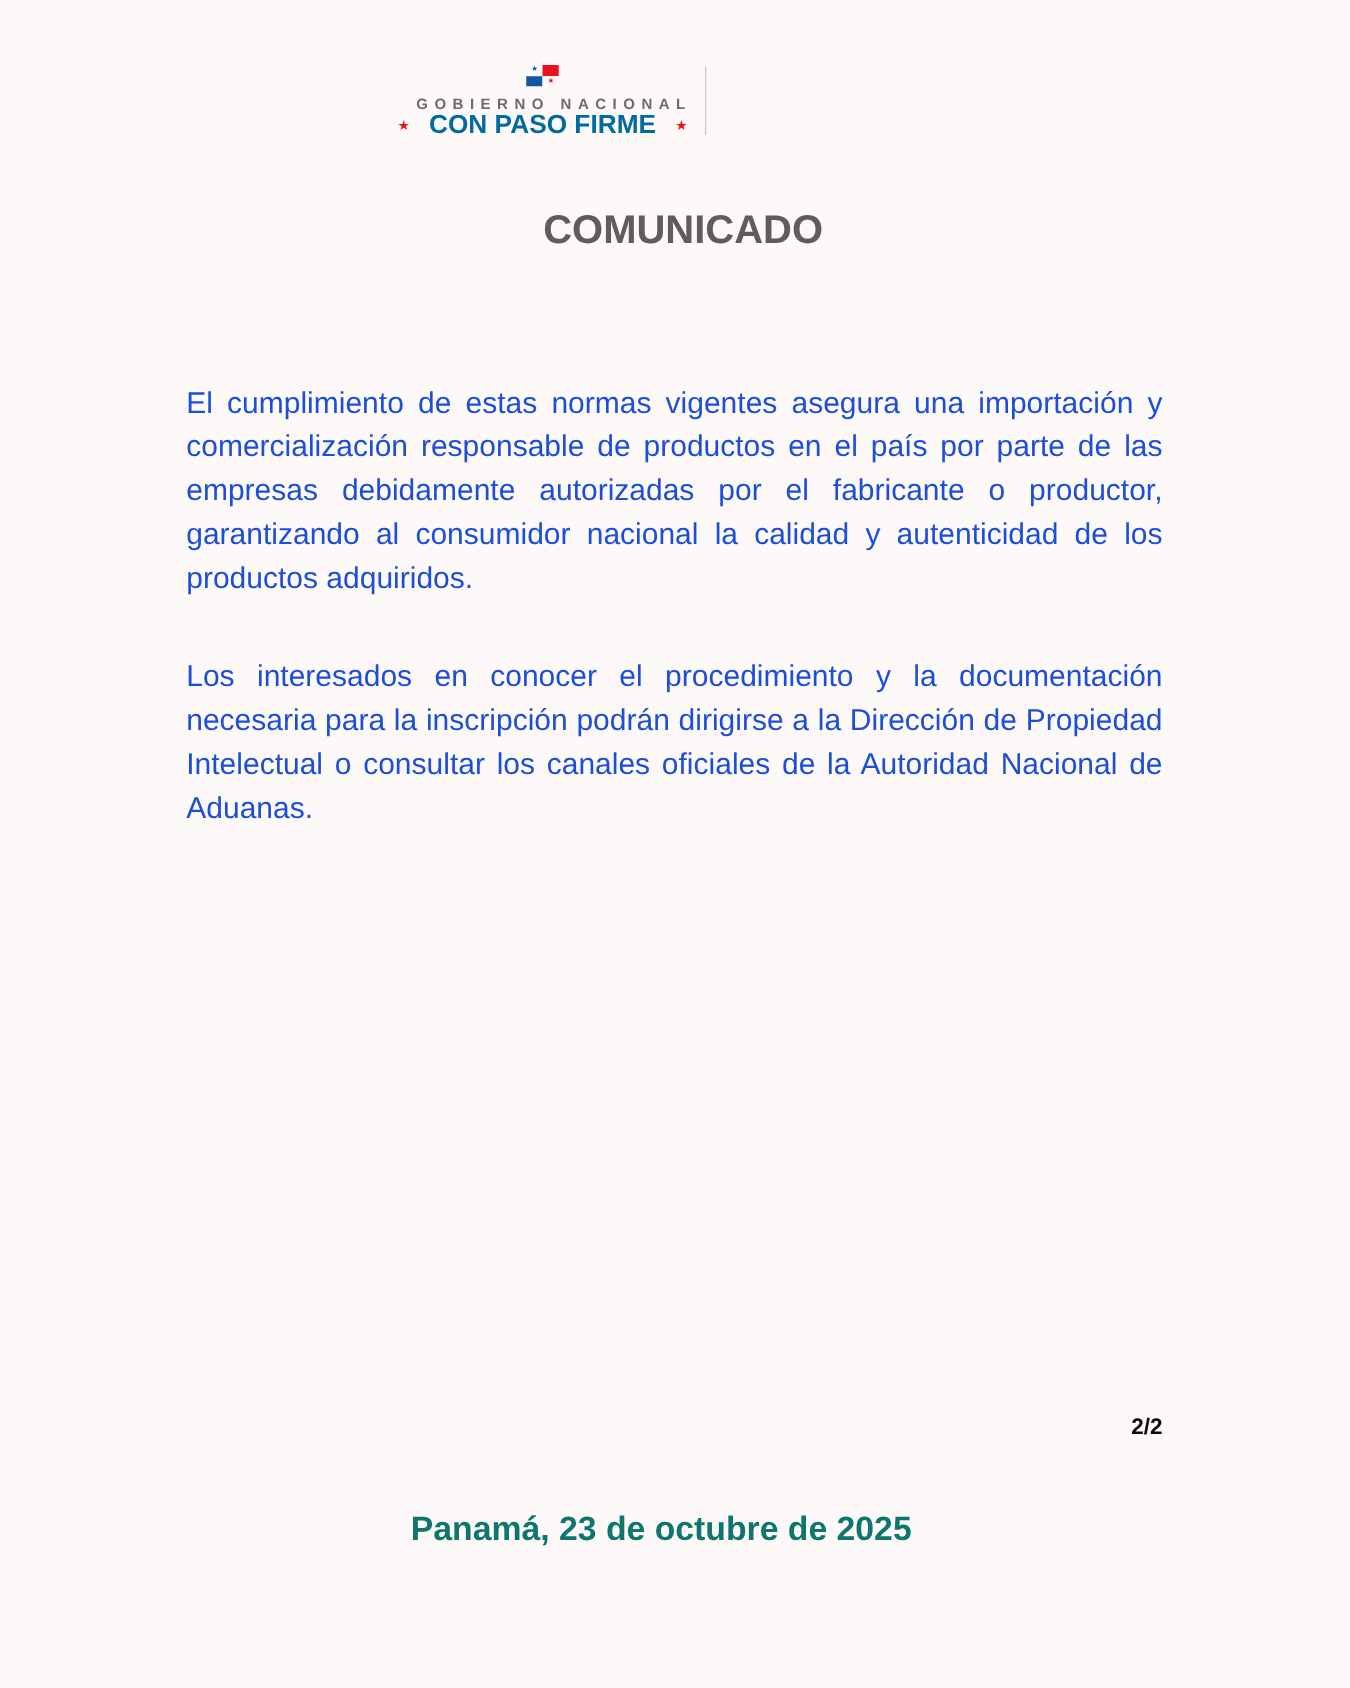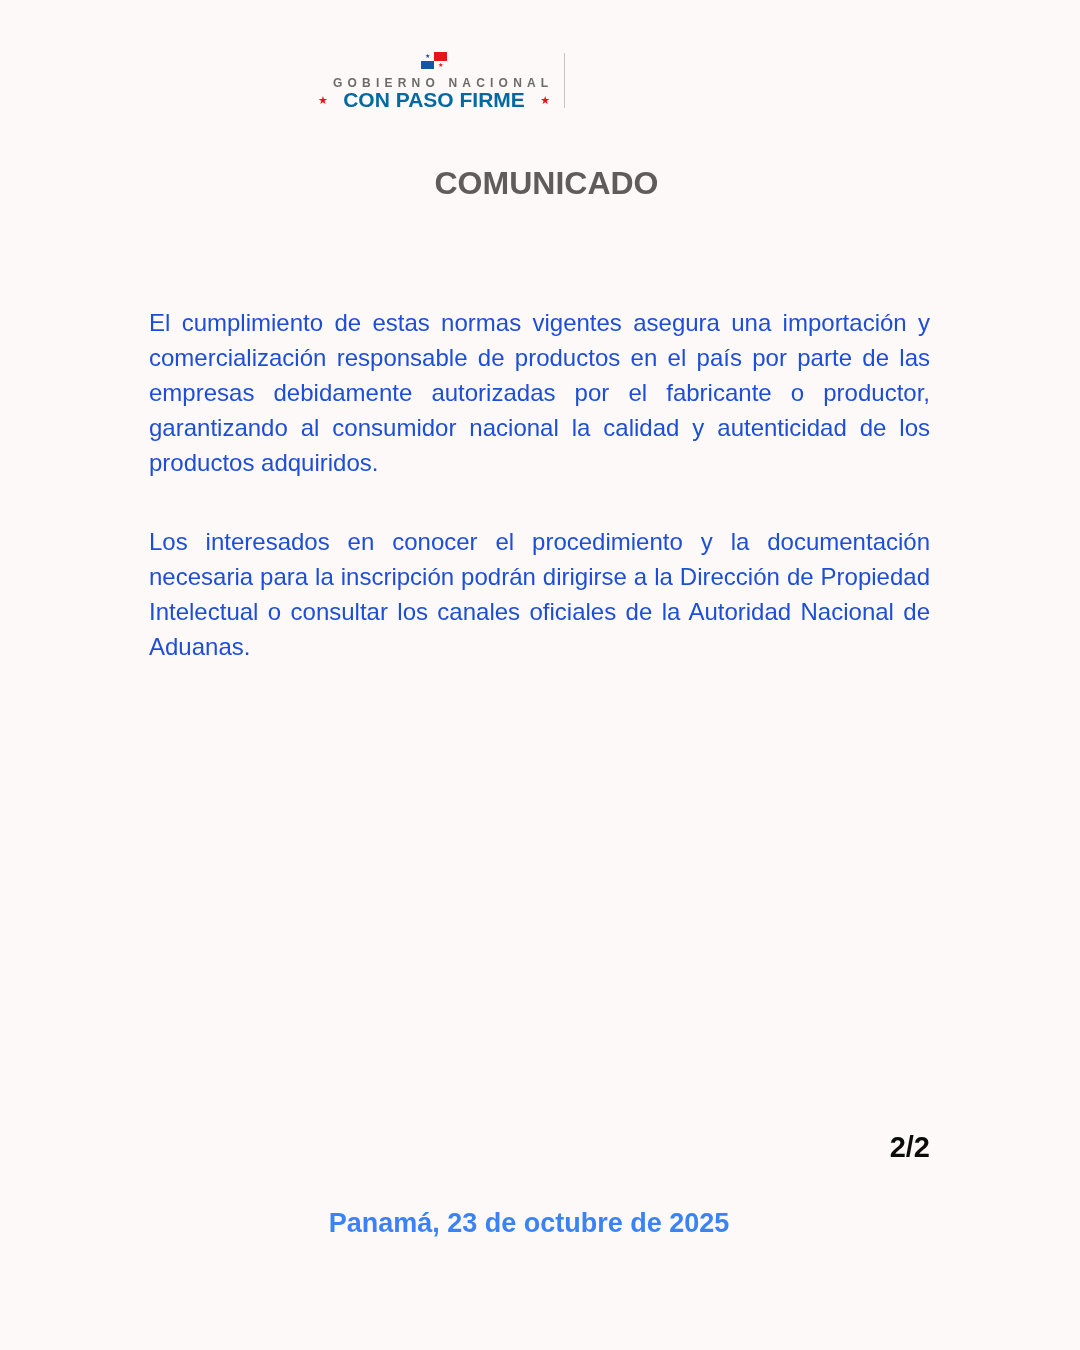--- a/index.html
+++ b/index.html
@@ -109,33 +109,33 @@
       line-height: 35px;
       text-align: justify;
       margin: 0;
     }
     .p1 { top: 305px; }
     .p2 { top: 524px; }
     .page-num {
       position: absolute;
       top: 1131px;
       right: 150px;
-      font-size: 29px;
+      font-size: 18px;
       font-weight: bold;
       color: #0b0b0b;
     }
     .date {
       position: absolute;
       top: 1208px;
       left: 0;
       width: 1058px;
       text-align: center;
       font-size: 27px;
       font-weight: bold;
-      color: #3b82f6;
+      color: #0f766e;
     }
   </style>
 </head>
 <body>
 
 <div class="header">
   <div class="flag">
     <div class="q q1"></div>
     <div class="q q2"></div>
     <div class="q q3"></div>

